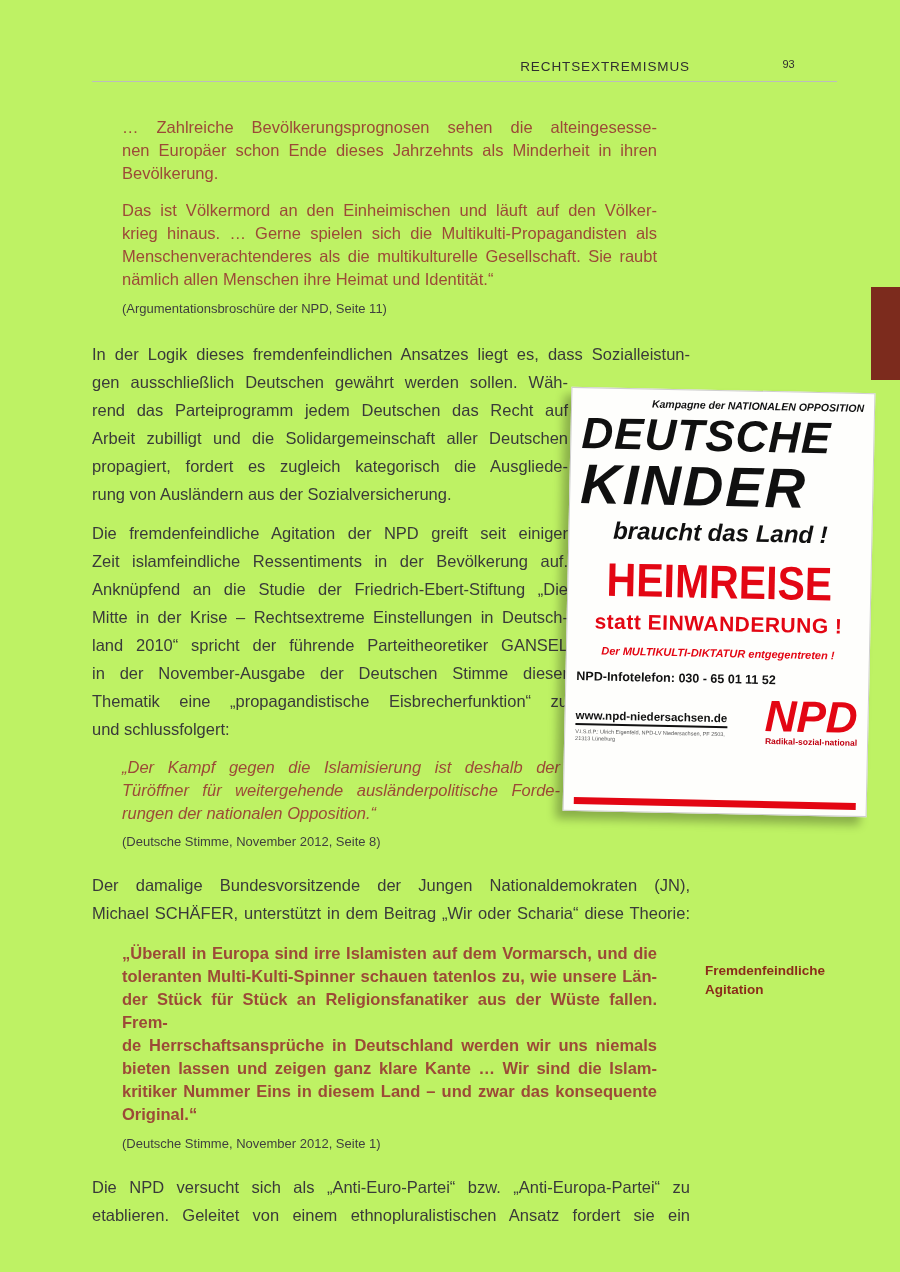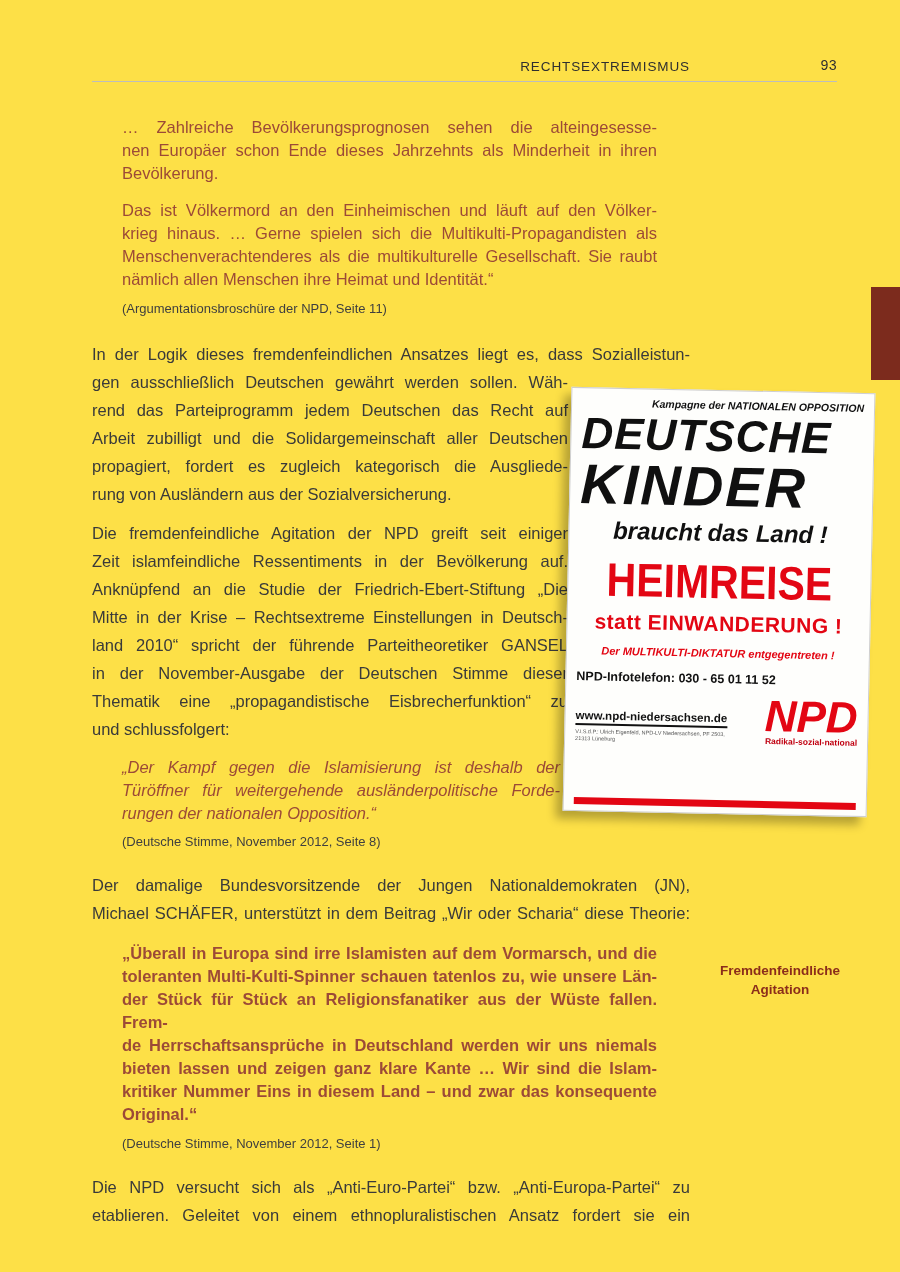--- a/index.html
+++ b/index.html
@@ -1,34 +1,34 @@
 <!DOCTYPE html>
 <html lang="de"><head>
 <meta charset="utf-8">
 <title>RECHTSEXTREMISMUS</title>
 <style>
   html, body { margin: 0; padding: 0; background: #ffffff; }
   .page {
     position: relative;
     width: 900px;
     height: 1272px;
-    background: #fde047;
+    background: #bef264;
     overflow: hidden;
     font-family: "Liberation Sans", "DejaVu Sans", sans-serif;
     color: #3a3a3a;
   }
 
   
   .header-title {
     position: absolute; top: 59px; left: 92px; width: 598px;
     text-align: right; font-size: 13.5px; letter-spacing: 0.9px; color: #2f2f2f;
   }
   .page-number {
     position: absolute; top: 58px; left: 740px; width: 97px;
-    text-align: right; font-size: 14px; color: #2f2f2f; font-family: Liberation Mono, monospace;
+    text-align: center; font-size: 11px; color: #2f2f2f;
   }
   .header-rule {
     position: absolute; top: 81px; left: 92px; width: 745px; height: 1px;
     background: #bdbdbd;
   }
 
   
   .side-tab {
     position: absolute; right: 0; top: 287px; width: 29px; height: 93px;
     background: #7c2b1d;
@@ -53,21 +53,21 @@
   .q2    { margin-top: 13px; width: 438px; }
   .cite2 { margin-top: 8px; }
   .p3    { margin-top: 20px; }
   .q3    { margin-top: 15px; }
   .cite3 { margin-top: 9px; }
   .p4    { margin-top: 20px; }
 
   
   .margin-note {
     position: absolute; left: 705px; top: 961px; width: 150px;
-    font-size: 13.5px; font-weight: bold; line-height: 19px; color: #8b2d1a; text-align: center;
+    font-size: 13.5px; font-weight: bold; line-height: 19px; color: #8b2d1a;
   }
 
   
   .poster {
     position: absolute; left: 567px; top: 390px; width: 302px; height: 422px;
     margin: 0; background: #fefefc; border: 1px solid #cfcfcf;
     transform: rotate(1.2deg);
     box-shadow: -7px 8px 10px rgba(0,0,0,0.28);
   }
   .poster-inner { position: relative; height: 100%; padding: 8px 10px 0; box-sizing: border-box; overflow: hidden; }

